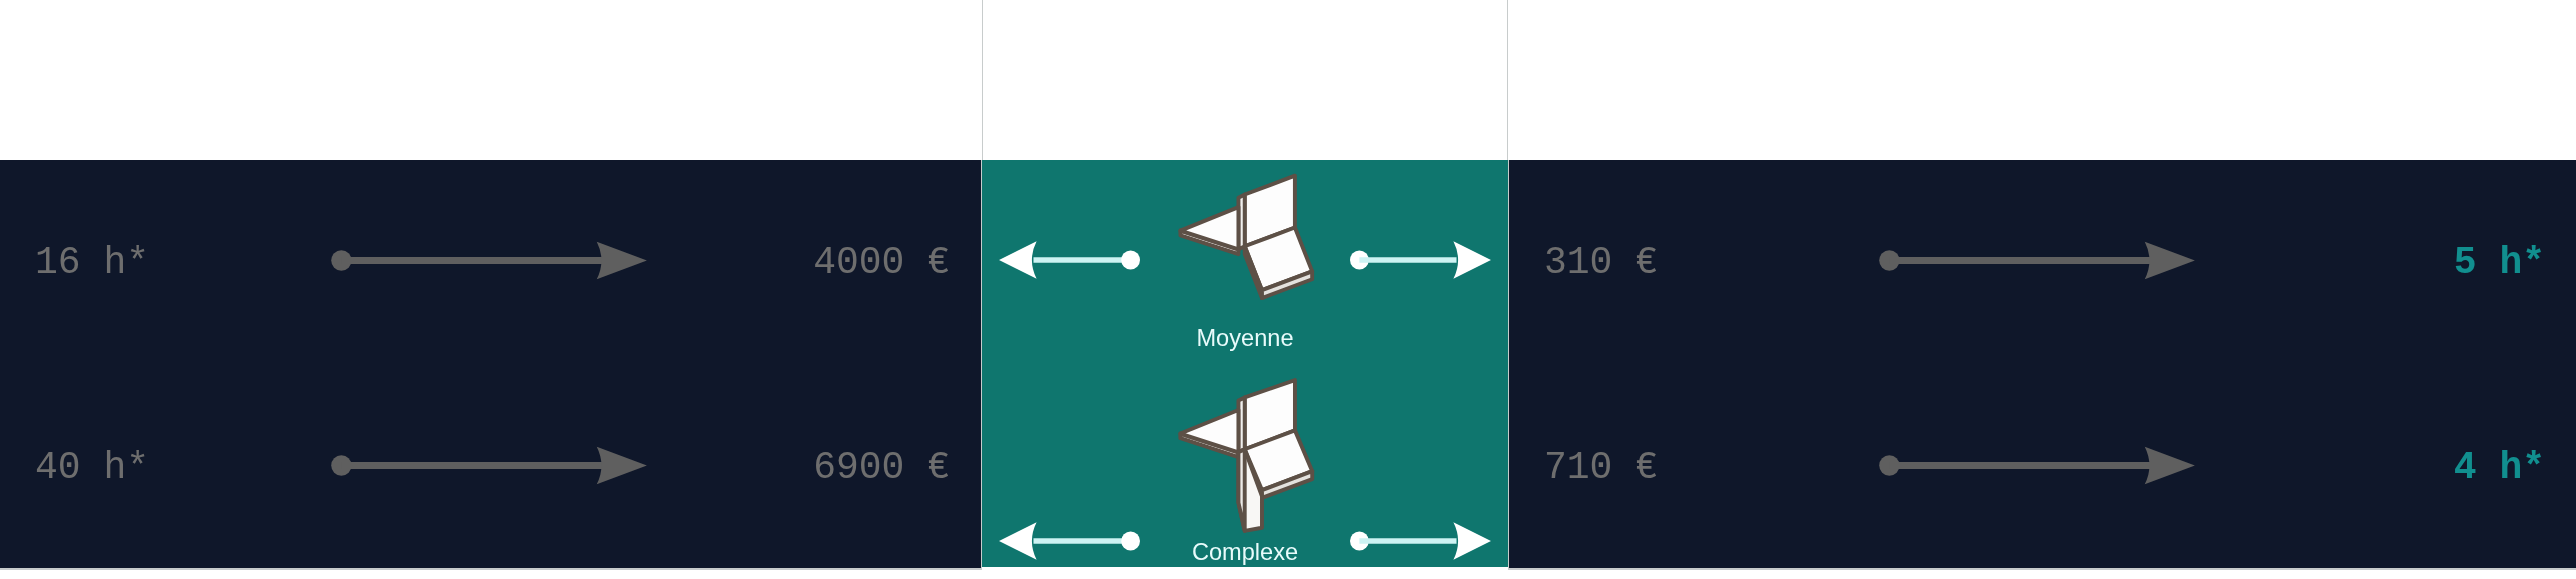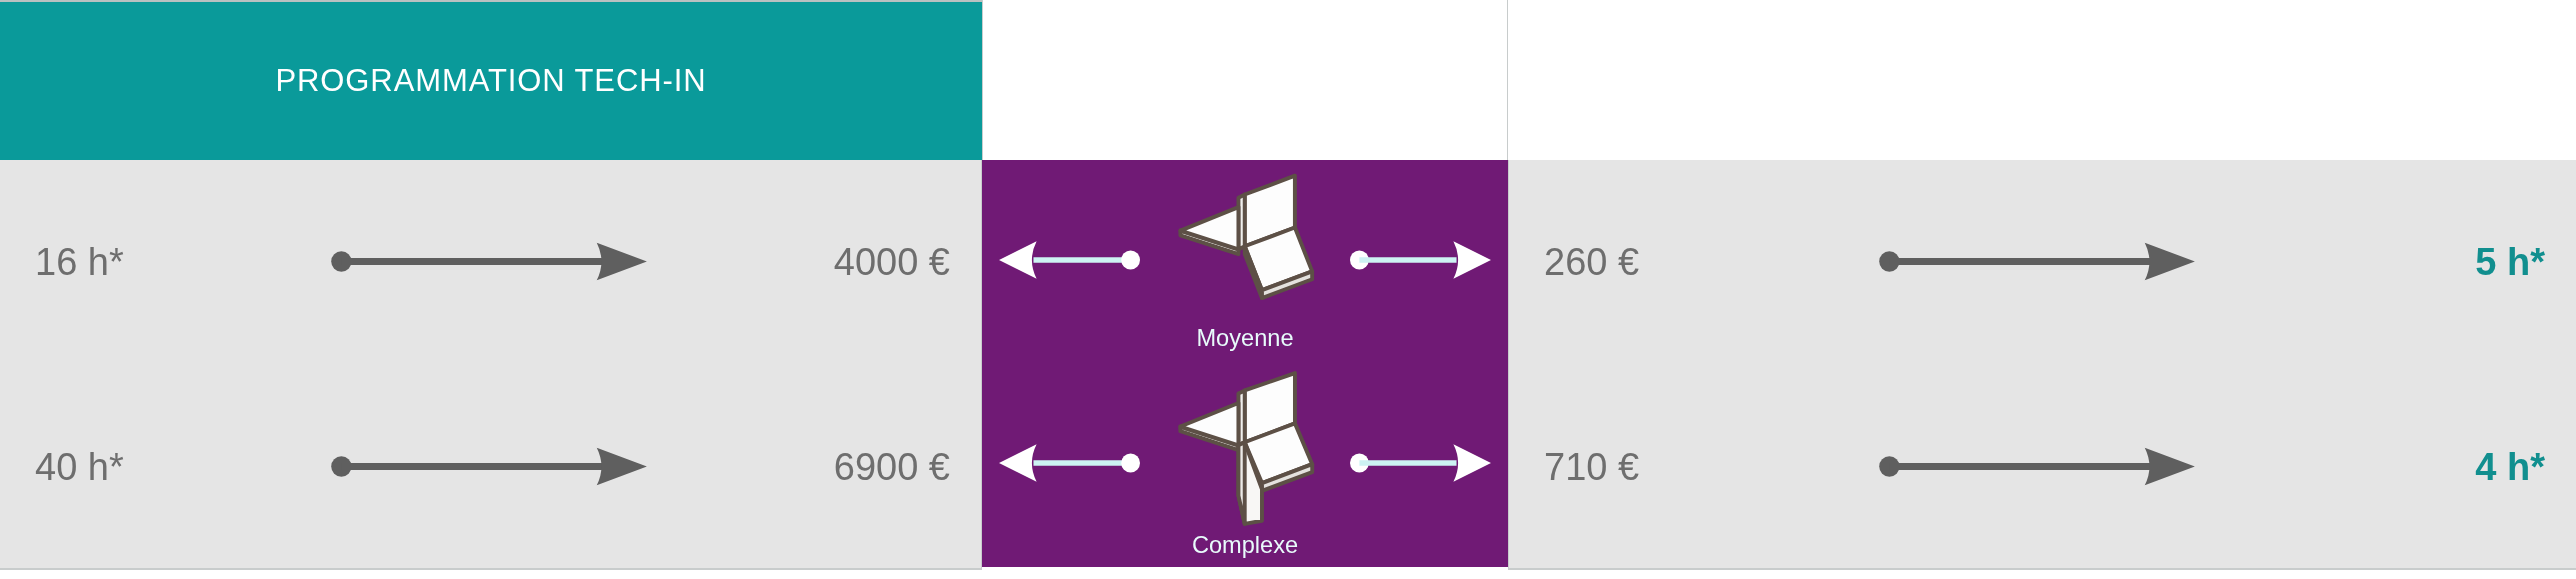--- a/index.html
+++ b/index.html
@@ -37,33 +37,34 @@
   .hdr-label {
     font-size: 31px;
     font-weight: 400;
     letter-spacing: 0.9px;
     color: #ffffff;
     white-space: nowrap;
   }
 
   
   .body-white {
-    background: #e5e5e5;
+    background: #0f172a;
     border-right: 1.6px solid #c8cccc;
     border-bottom: 2.4px solid #c8cccc;
     box-sizing: border-box;
+    font-family: Liberation Mono, monospace;
   }
   .body-white.right-panel {
     border-right: none;
     border-left: 1.6px solid #c8cccc;
   }
 
   
   .body-teal {
-    background: #701a75;
+    background: #0f766e;
     box-sizing: border-box;
   }
 
   
   .row {
     position: absolute;
     left: 0;
     right: 0;
     display: flex;
     align-items: center;
@@ -115,23 +116,20 @@
     position: absolute;
   }
   .side-arrow.left-a { left: 17.3px; }
   .side-arrow.right-a { right: 17.3px; }
 </style>
 </head>
 <body>
 
 <div id="page">
 
-  <div class="panel hdr" style="left:0; top:0; width:982px; height:160px;">
-    <span class="hdr-label">PROGRAMMATION TECH-IN</span>
-  </div>
 
 
   <div class="panel" style="left:982px; top:0; width:526px; height:160px; background:#ffffff;
               border-left:1.6px solid #c8cccc; border-right:1.6px solid #c8cccc;
               box-sizing:border-box;"></div>
 
   <div class="panel body-white" style="left:0; top:160px; width:982px; height:410px;">
 
     <div class="row" style="top:0; height:205px;">
       <span class="cell-text cell-left">16 h*</span>
@@ -195,21 +193,21 @@
 
       <span class="side-arrow right-a">
         <svg width="141" height="44" viewBox="0 0 180 56">
           <circle cx="12" cy="28" r="12" fill="#ffffff"></circle>
           <line x1="12" y1="28" x2="136" y2="28" stroke="#cdf3f3" stroke-width="7"></line>
           <path d="M 132 4 L 180 28 L 132 52 Q 144 28 132 4 Z" fill="#ffffff"></path>
         </svg>
       </span>
     </div>
 
-    <div class="center-block" style="top:203px; height:203px;">
+    <div class="center-block" style="top:203px; height:203px;align-items:flex-end;">
 
       <span class="side-arrow left-a">
         <svg width="141" height="44" viewBox="0 0 180 56">
           <path d="M 48 4 L 0 28 L 48 52 Q 36 28 48 4 Z" fill="#ffffff"></path>
           <line x1="44" y1="28" x2="166" y2="28" stroke="#cdf3f3" stroke-width="7"></line>
           <circle cx="168" cy="28" r="12" fill="#ffffff"></circle>
         </svg>
       </span>
 
       <div class="center-icon-col">
@@ -238,21 +236,21 @@
           <line x1="12" y1="28" x2="136" y2="28" stroke="#cdf3f3" stroke-width="7"></line>
           <path d="M 132 4 L 180 28 L 132 52 Q 144 28 132 4 Z" fill="#ffffff"></path>
         </svg>
       </span>
     </div>
   </div>
 
   <div class="panel body-white right-panel" style="left:1508px; top:160px; width:1068px; height:410px;">
 
     <div class="row" style="top:0; height:205px;">
-      <span class="cell-text cell-left">260 €</span>
+      <span class="cell-text cell-left">310 €</span>
 
       <span class="arrow-wrap" style="left:369px;">
         <svg width="322" height="47" viewBox="0 0 410 60">
           <circle cx="14" cy="30" r="13" fill="#5f5f5f"></circle>
           <line x1="14" y1="30" x2="352" y2="30" stroke="#5f5f5f" stroke-width="9"></line>
           <path d="M 340 6 L 404 30 L 340 54 Q 352 30 340 6 Z" fill="#5f5f5f"></path>
         </svg>
       </span>
 
       <span class="cell-text cell-right accent">5 h*</span>

